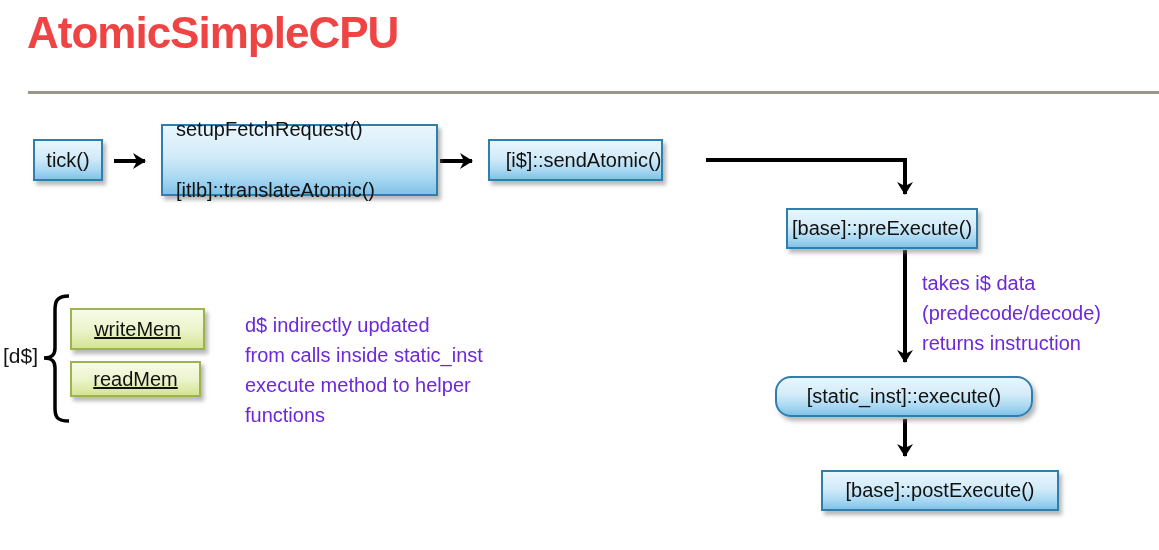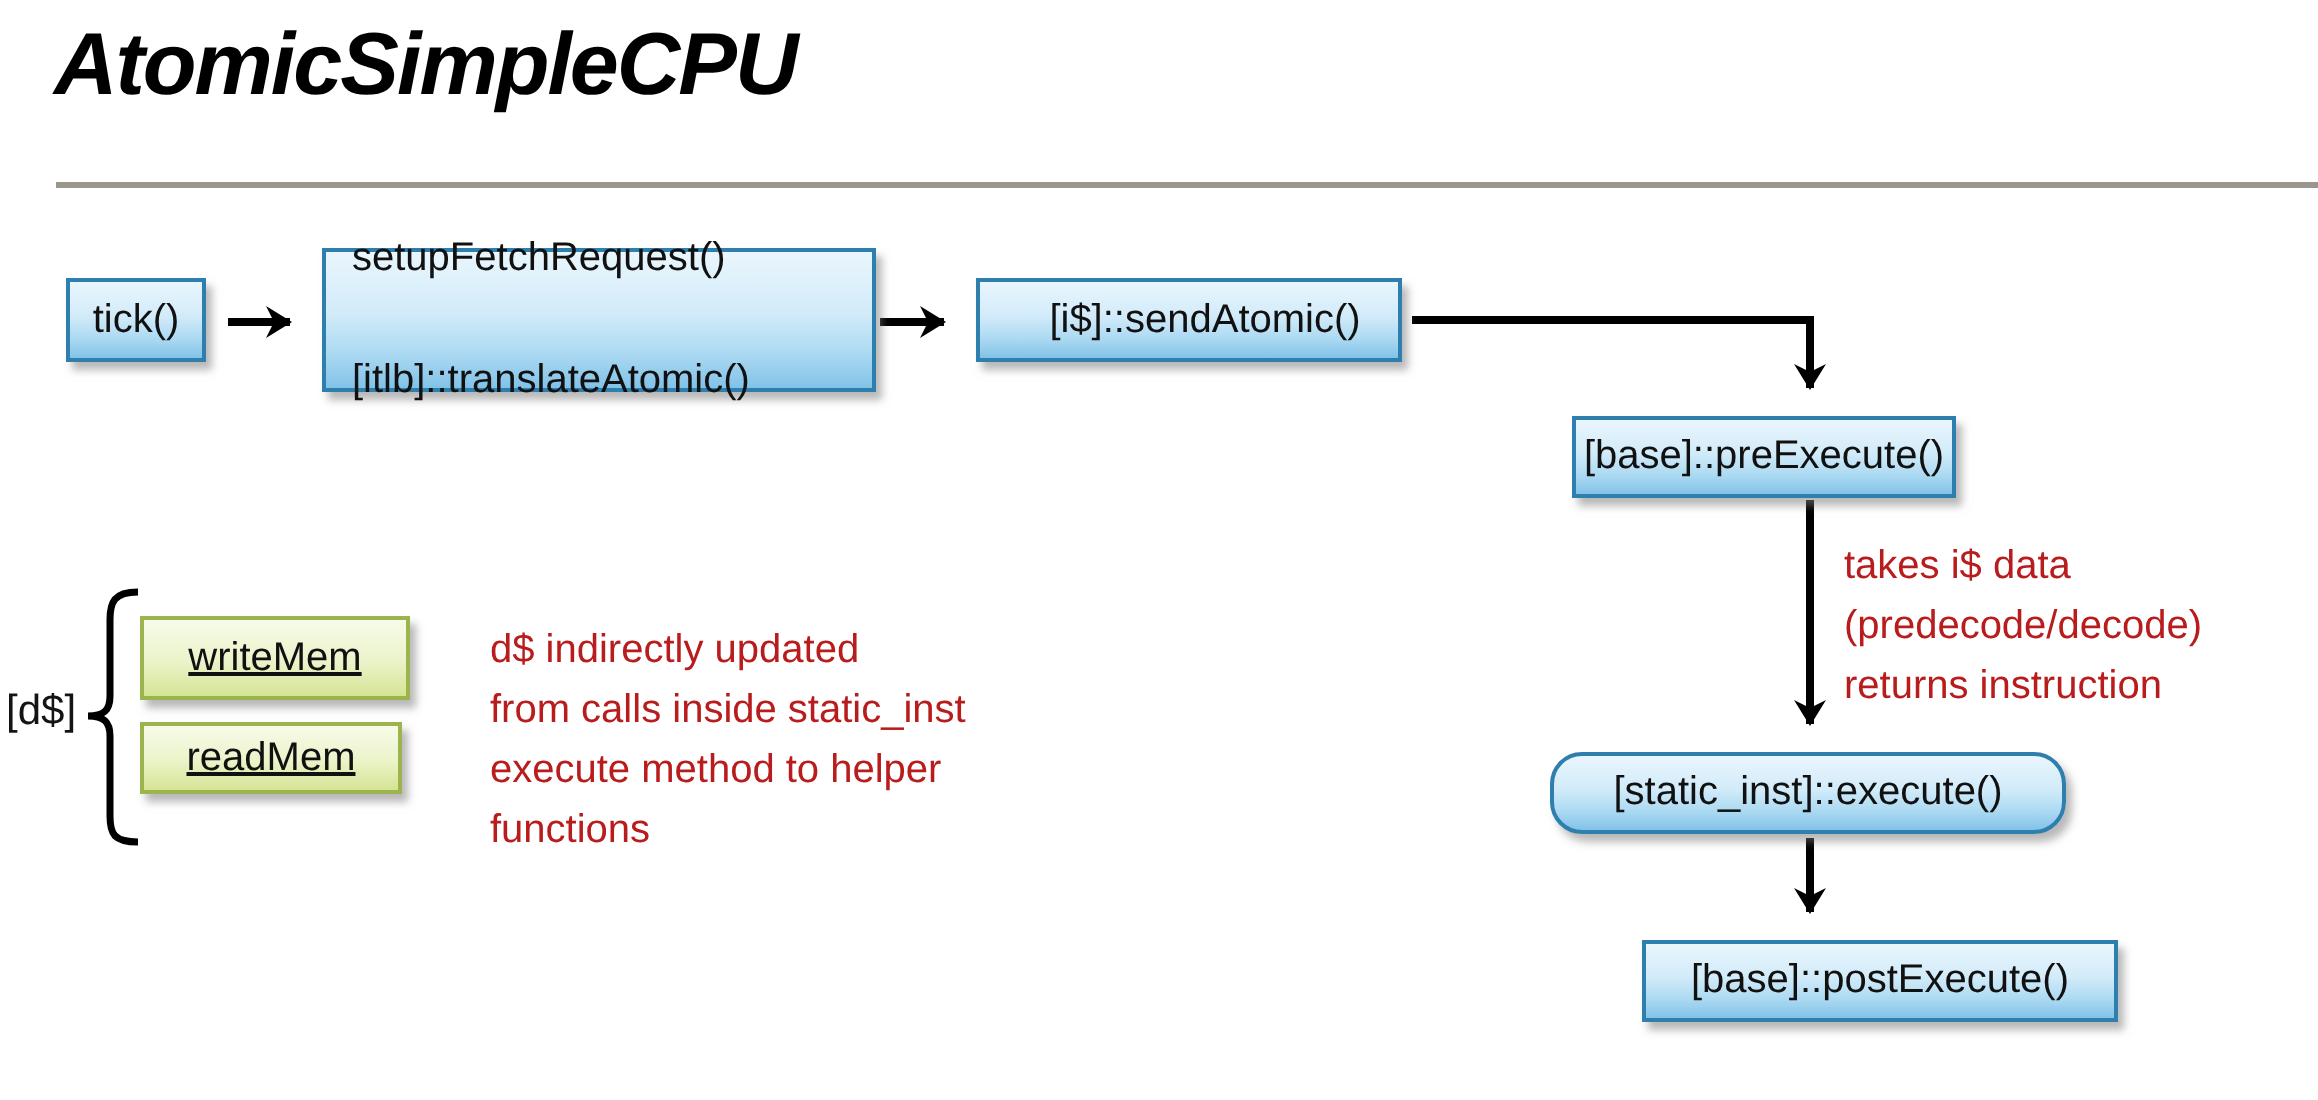--- a/index.html
+++ b/index.html
@@ -2,42 +2,42 @@
 <html><head>
 <meta charset="utf-8">
 <style>
   html,body{margin:0;padding:0;background:#fff;}
   #slide{
     position:relative;width:1159px;height:550px;background:#ffffff;overflow:hidden;
     font-family:"Liberation Sans","DejaVu Sans",sans-serif;color:#111;
   }
   .title{
     position:absolute;left:27px;top:8px;font-size:44px;font-weight:bold;
-    letter-spacing:-1px;color:#000000;font-style:italic;
+    letter-spacing:-1px;color:#ef4444;
   }
   .rule{
     position:absolute;left:28px;right:0;top:91px;height:3px;background:#9b968b;
   }
   .box{
     position:absolute;box-sizing:border-box;
     display:flex;align-items:center;justify-content:center;
     font-size:20px;white-space:nowrap;
     box-shadow:3px 4px 4px rgba(125,125,125,0.55);
   }
   .blue{
     background:linear-gradient(180deg,#e9f6fd 0%,#d2ebf9 45%,#abd9f2 75%,#82c2e8 100%);
     border:2px solid #2e7fae;
   }
   .green{
     background:linear-gradient(180deg,#f7fbe9 0%,#ebf3c9 55%,#d4e494 100%);
     border:2px solid #9cb44e;
     text-decoration:underline;
   }
   .multiline{flex-direction:column;align-items:flex-start;justify-content:center;padding-left:13px;line-height:29px;}
-  .note{position:absolute;font-size:20px;line-height:30px;color:#b91c1c;}
+  .note{position:absolute;font-size:20px;line-height:30px;color:#6d28d9;}
   .dlabel{position:absolute;font-size:21px;color:#141414;}
   svg.layer{position:absolute;left:0;top:0;width:1159px;height:550px;pointer-events:none;}
 </style>
 </head>
 <body>
 
 <div id="slide">
 
   <div class="title">AtomicSimpleCPU</div>
   <div class="rule"></div>
@@ -60,21 +60,21 @@
 
   <div class="box blue" style="left:33px;top:139px;width:70px;height:42px;">
     <span>tick()</span>
   </div>
 
   <div class="box blue multiline" style="left:161px;top:124px;width:277px;height:72px;gap:32px;">
     <span>setupFetchRequest()</span>
     <span>[itlb]::translateAtomic()</span>
   </div>
 
-  <div class="box blue" style="left:488px;top:139px;width:213px;height:42px;padding-left:16px;">
+  <div class="box blue" style="left:488px;top:139px;width:175px;height:42px;padding-left:16px;">
     <span>[i$]::sendAtomic()</span>
   </div>
 
   <div class="box blue" style="left:786px;top:208px;width:192px;height:41px;">
     <span>[base]::preExecute()</span>
   </div>
 
   <div class="box blue" style="left:775px;top:376px;width:258px;height:41px;border-radius:16px;">
     <span>[static_inst]::execute()</span>
   </div>

